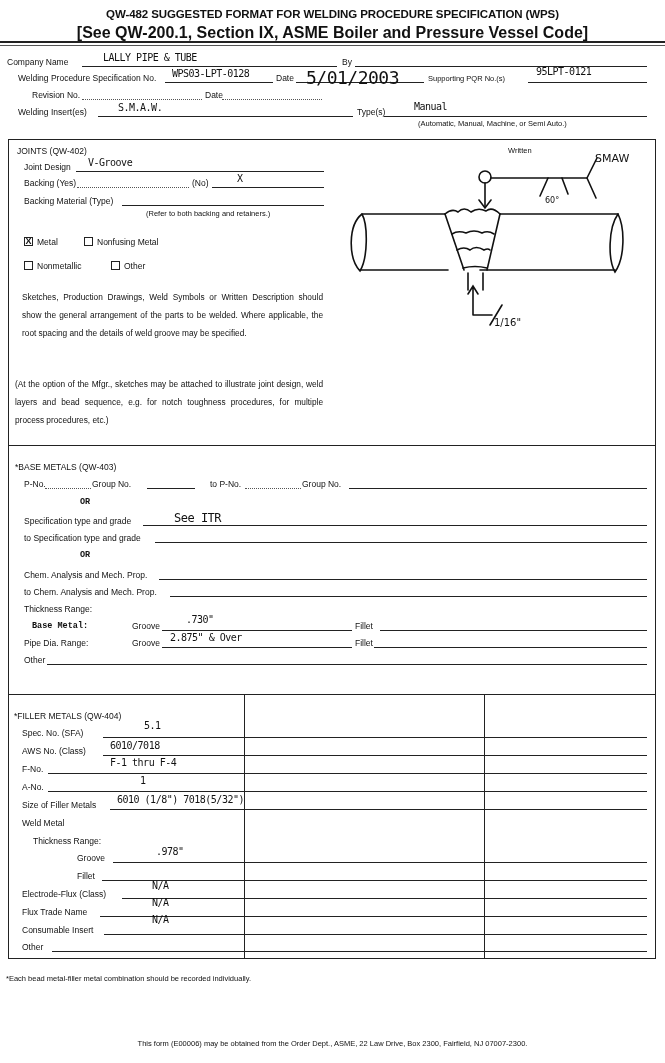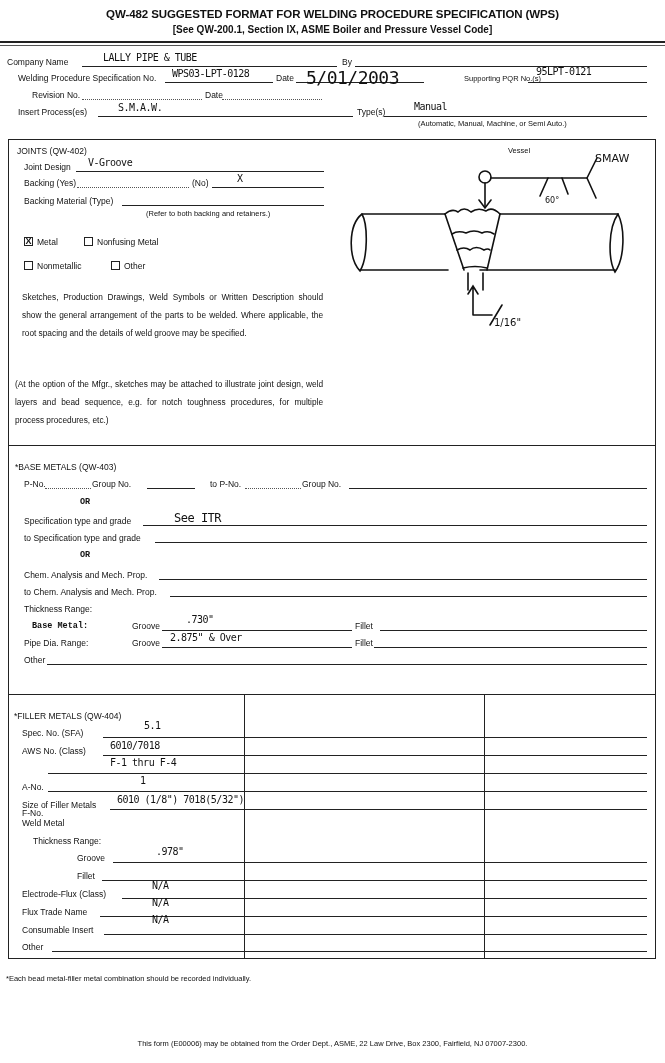--- a/index.html
+++ b/index.html
@@ -1,20 +1,20 @@
 <!DOCTYPE html>
 <html><head>
 <meta charset="utf-8">
 <style>
   html, body { margin:0; padding:0; background:#ffffff; }
   body { width:665px; height:1063px; position:relative; overflow:hidden; color:#111;
          font-family:"Liberation Sans", sans-serif; }
   .abs { position:absolute; }
   .title1 { top:8px; left:0; width:665px; text-align:center; font-size:11.5px; font-weight:bold; letter-spacing:-0.1px; }
-  .title2 { top:24px; left:0; width:665px; text-align:center; font-size:10px; font-weight:bold; }
+  .title2 { top:24px; left:0; width:665px; text-align:center; font-size:16px; font-weight:bold; }
   .rule-double { left:0; width:665px; height:0; border-top:2px solid #222; }
   .rule-double2 { left:0; width:665px; height:0; border-top:1px solid #555; }
   .lbl { font-size:8.5px; color:#111; white-space:nowrap; font-family:"Liberation Sans", sans-serif; }
   .sm { font-size:7.5px; }
   .hand { font-family:"DejaVu Sans Mono", monospace; font-size:10px; color:#111; white-space:nowrap; letter-spacing:-0.5px; }
   .line { height:0; border-top:1px solid #222; }
   .dot { height:0; border-top:1px dotted #555; }
   .frame { border:1.5px solid #222; box-sizing:border-box; }
   .vline { width:0; border-left:1.5px solid #222; }
   .cbx { width:9px; height:9px; border:1px solid #222; box-sizing:border-box; font-size:9px; line-height:7px; text-align:center; font-weight:bold; }
@@ -34,40 +34,40 @@
 <div class="abs hand" style="left:103px; top:52px;">LALLY PIPE &amp; TUBE</div>
 <div class="abs lbl" style="left:342px; top:57px;">By</div>
 <div class="abs line" style="left:355px; top:66px; width:292px;"></div>
 
 <div class="abs lbl" style="left:18px; top:73px;">Welding Procedure Specification No.</div>
 <div class="abs line" style="left:165px; top:82px; width:108px;"></div>
 <div class="abs hand" style="left:172px; top:68px;">WPS03-LPT-0128</div>
 <div class="abs lbl" style="left:276px; top:73px;">Date</div>
 <div class="abs line" style="left:296px; top:82px; width:128px;"></div>
 <div class="abs hand" style="left:306px; top:67px; font-size:18px;">5/01/2003</div>
-<div class="abs lbl sm" style="left:428px; top:74px;margin-left:36px;">Supporting PQR No.(s)</div>
+<div class="abs lbl sm" style="left:428px; top:74px;">Supporting PQR No.(s)</div>
 <div class="abs line" style="left:528px; top:82px; width:119px;"></div>
 <div class="abs hand" style="left:536px; top:66px;">95LPT-0121</div>
 
 <div class="abs lbl" style="left:32px; top:90px;">Revision No.</div>
 <div class="abs dot" style="left:82px; top:99px; width:120px;"></div>
 <div class="abs lbl" style="left:205px; top:90px;">Date</div>
 <div class="abs dot" style="left:222px; top:99px; width:100px;"></div>
 
-<div class="abs lbl" style="left:18px; top:107px;">Insert Process(es)</div>
+<div class="abs lbl" style="left:18px; top:107px;">Welding Insert(es)</div>
 <div class="abs line" style="left:98px; top:116px; width:255px;"></div>
 <div class="abs hand" style="left:118px; top:102px;">S.M.A.W.</div>
 <div class="abs lbl" style="left:357px; top:107px;">Type(s)</div>
 <div class="abs line" style="left:384px; top:116px; width:263px;"></div>
 <div class="abs hand" style="left:414px; top:101px;">Manual</div>
 <div class="abs lbl sm" style="left:418px; top:119px;">(Automatic, Manual, Machine, or Semi Auto.)</div>
 
 <div class="abs frame" style="left:8px; top:139px; width:648px; height:307px;"></div>
 <div class="abs lbl" style="left:17px; top:146px;">JOINTS (QW-402)</div>
-<div class="abs lbl" style="left:508px; top:146px; font-size:7.5px;">Vessel</div>
+<div class="abs lbl" style="left:508px; top:146px; font-size:7.5px;">Written</div>
 
 <div class="abs lbl" style="left:24px; top:162px;">Joint Design</div>
 <div class="abs line" style="left:76px; top:171px; width:248px;"></div>
 <div class="abs hand" style="left:88px; top:157px;">V-Groove</div>
 
 <div class="abs lbl" style="left:24px; top:178px;">Backing (Yes)</div>
 <div class="abs dot" style="left:77px; top:187px; width:112px;"></div>
 <div class="abs lbl" style="left:192px; top:178px;">(No)</div>
 <div class="abs line" style="left:212px; top:187px; width:112px;"></div>
 <div class="abs hand" style="left:237px; top:173px;">X</div>
@@ -177,21 +177,21 @@
 <div class="abs lbl" style="left:14px; top:711px;">*FILLER METALS (QW-404)</div>
 
 <div class="abs lbl" style="left:22px; top:728px;">Spec. No. (SFA)</div>
 <div class="abs line" style="left:103px; top:737px; width:544px;"></div>
 <div class="abs hand" style="left:144px; top:720px;">5.1</div>
 
 <div class="abs lbl" style="left:22px; top:746px;">AWS No. (Class)</div>
 <div class="abs line" style="left:103px; top:755px; width:544px;"></div>
 <div class="abs hand" style="left:110px; top:740px;">6010/7018</div>
 
-<div class="abs lbl" style="left:22px; top:808px;">F-No.</div>
+<div class="abs lbl" style="left:22px; top:764px;">F-No.</div>
 <div class="abs line" style="left:48px; top:773px; width:599px;"></div>
 <div class="abs hand" style="left:110px; top:757px;">F-1 thru F-4</div>
 
 <div class="abs lbl" style="left:22px; top:782px;">A-No.</div>
 <div class="abs line" style="left:48px; top:791px; width:599px;"></div>
 <div class="abs hand" style="left:140px; top:775px;">1</div>
 
 <div class="abs lbl" style="left:22px; top:800px;">Size of Filler Metals</div>
 <div class="abs line" style="left:110px; top:809px; width:537px;"></div>
 <div class="abs hand" style="left:117px; top:794px;">6010 (1/8") 7018(5/32")</div>

